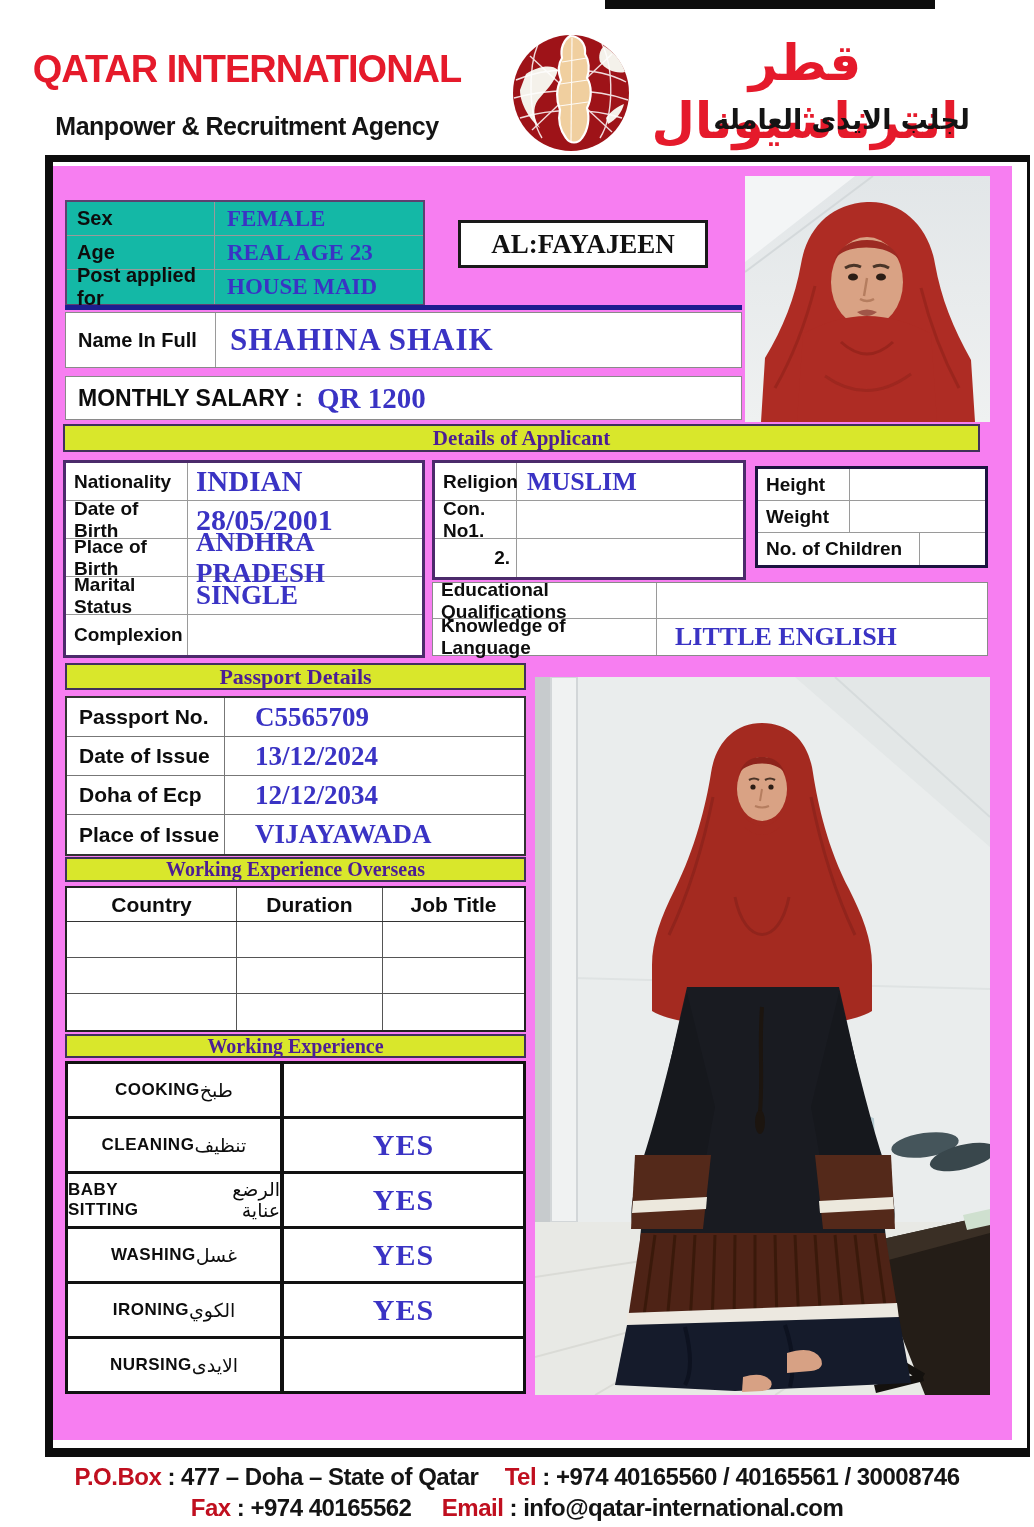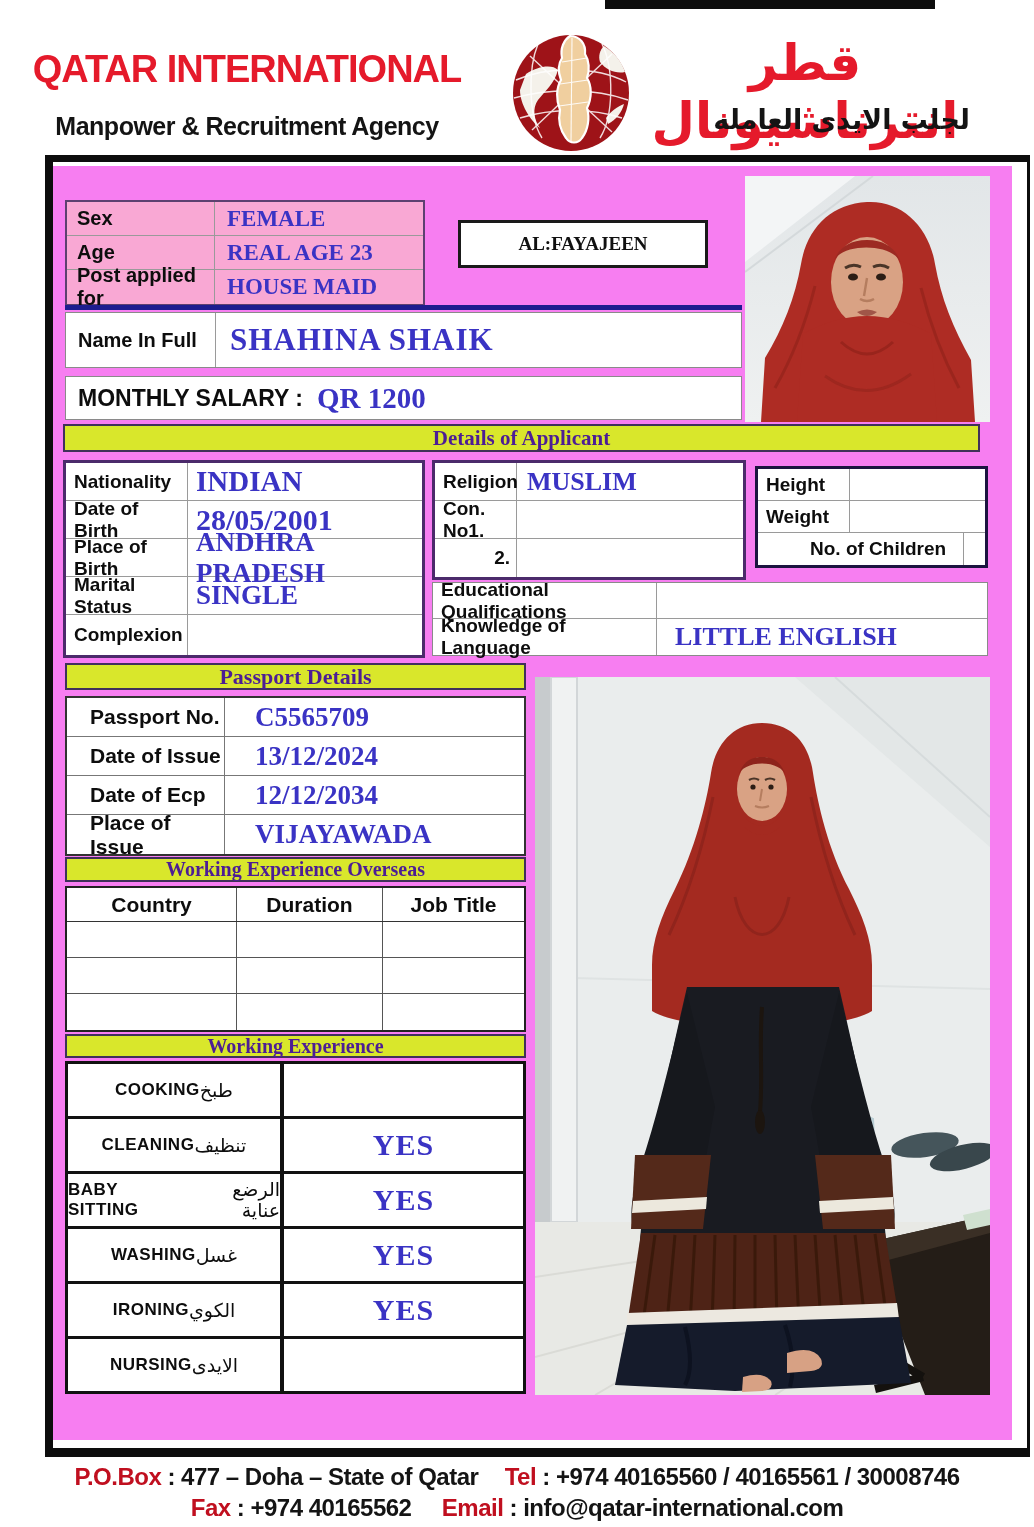--- a/index.html
+++ b/index.html
@@ -30,33 +30,33 @@
   .lbl{font-weight:bold;color:#0d0d0d;}
   .val{font-family:"Liberation Serif",serif;font-weight:bold;color:#3a33c4;}
   .secbar{background:#d9e72b;border:2px solid #40305a;box-sizing:border-box;
           display:flex;align-items:center;justify-content:center;
           font-family:"Liberation Serif",serif;font-weight:bold;color:#4c1d95;}
   .wbox{background:#ffffff;box-sizing:border-box;}
   .row{display:flex;box-sizing:border-box;}
   .cell{box-sizing:border-box;display:flex;align-items:center;}
 
   
-  .info-table{left:65px;top:200px;width:360px;background:#f9a8d4;
+  .info-table{left:65px;top:200px;width:360px;background:#14b8a6;
               border:2px solid #5d4070;box-sizing:border-box;}
   .info-table .row{height:34px;border-bottom:1px solid #9a9a9a;}
   .info-table .row:last-child{border-bottom:none;}
   .info-table .lcell{width:148px;padding-left:10px;border-right:1px solid #9a9a9a;
                      font-size:20px;}
   .info-table .vcell{flex:1;padding-left:12px;font-size:23px;}
 
   
   .refbox{left:458px;top:220px;width:250px;height:48px;background:#fff;
           border:3px solid #1a1a1a;box-sizing:border-box;
           display:flex;align-items:center;justify-content:center;
-          font-family:"Liberation Serif",serif;font-weight:bold;font-size:19px;color:#111;}
+          font-family:"Liberation Serif",serif;font-weight:bold;font-size:27px;color:#111;}
 
   .navy-line{left:65px;top:305px;width:677px;height:5px;background:#1d1d8f;}
 
   .name-row{left:65px;top:312px;width:677px;height:56px;border:1px solid #8a8a8a;}
   .name-row .lcell{width:150px;padding-left:12px;border-right:1px solid #9a9a9a;font-size:20px;}
   .name-row .vcell{flex:1;padding-left:14px;font-size:31px;letter-spacing:1px;}
 
   .salary-row{left:65px;top:376px;width:677px;height:44px;border:1px solid #8a8a8a;
               display:flex;align-items:center;padding-left:12px;}
   .salary-row .lbl{font-size:23px;}
@@ -80,38 +80,38 @@
             border:3px solid #4b2a6b;box-sizing:border-box;}
   .dm-table .row{height:38px;border-bottom:1px solid #9a9a9a;}
   .dm-table .row:last-child{border-bottom:none;}
   .dm-table .lcell{width:82px;padding-left:8px;border-right:1px solid #9a9a9a;font-size:19px;}
   .dm-table .lcell.num{justify-content:flex-end;padding-right:6px;}
   .dm-table .vcell{flex:1;padding-left:10px;font-size:26px;}
 
   .dr-table{left:755px;top:466px;width:233px;background:#fff;
             border:3px solid #1c1440;box-sizing:border-box;}
   .dr-table .row{height:32px;border-bottom:1px solid #9a9a9a;}
-  .dr-table .row:last-child{border-bottom:none;margin-left:44px;}
+  .dr-table .row:last-child{border-bottom:none;}
   .dr-table .lcell{padding-left:8px;border-right:1px solid #9a9a9a;font-size:19px;width:92px;}
   .dr-table .lcell.wide{width:162px;}
   .dr-table .vcell{flex:1;}
 
   .edu-rows{left:432px;top:582px;width:556px;background:#fff;
             border:1px solid #8a8a8a;box-sizing:border-box;}
   .edu-rows .row{height:36px;border-bottom:1px solid #9a9a9a;}
   .edu-rows .row:last-child{border-bottom:none;}
   .edu-rows .lcell{width:224px;padding-left:8px;border-right:1px solid #9a9a9a;font-size:19px;}
   .edu-rows .vcell{flex:1;padding-left:18px;font-size:26px;}
 
   
   .pp-table{left:65px;top:696px;width:461px;background:#fff;
             border:2px solid #333;box-sizing:border-box;}
   .pp-table .row{height:39px;border-bottom:1px solid #777;}
   .pp-table .row:last-child{border-bottom:none;}
-  .pp-table .lcell{width:158px;padding-left:23px;border-right:1px solid #777;font-size:21px;}
+  .pp-table .lcell{width:158px;padding-left:12px;border-right:1px solid #777;font-size:21px;}
   .pp-table .vcell{flex:1;padding-left:30px;font-size:27px;}
 
   
   .ov-table{left:65px;top:886px;width:461px;background:#fff;
             border:2px solid #222;box-sizing:border-box;}
   .ov-table .row{height:36px;border-bottom:1px solid #555;}
   .ov-table .row.head{height:34px;border-bottom:1px solid #333;}
   .ov-table .row:last-child{border-bottom:none;}
   .ov-table .cell{border-right:1px solid #555;justify-content:center;font-size:21px;}
   .ov-table .c1{width:170px;}
@@ -310,21 +310,21 @@
   <div class="abs pp-table">
     <div class="row">
       <div class="cell lcell lbl">Passport No.</div>
       <div class="cell vcell val">C5565709</div>
     </div>
     <div class="row">
       <div class="cell lcell lbl">Date of Issue</div>
       <div class="cell vcell val">13/12/2024</div>
     </div>
     <div class="row">
-      <div class="cell lcell lbl">Date of Ecp</div>
+      <div class="cell lcell lbl">Doha of Ecp</div>
       <div class="cell vcell val">12/12/2034</div>
     </div>
     <div class="row">
       <div class="cell lcell lbl">Place of Issue</div>
       <div class="cell vcell val">VIJAYAWADA</div>
     </div>
   </div>
 
   <div class="abs secbar bar-overseas">Working Experience Overseas</div>
 

